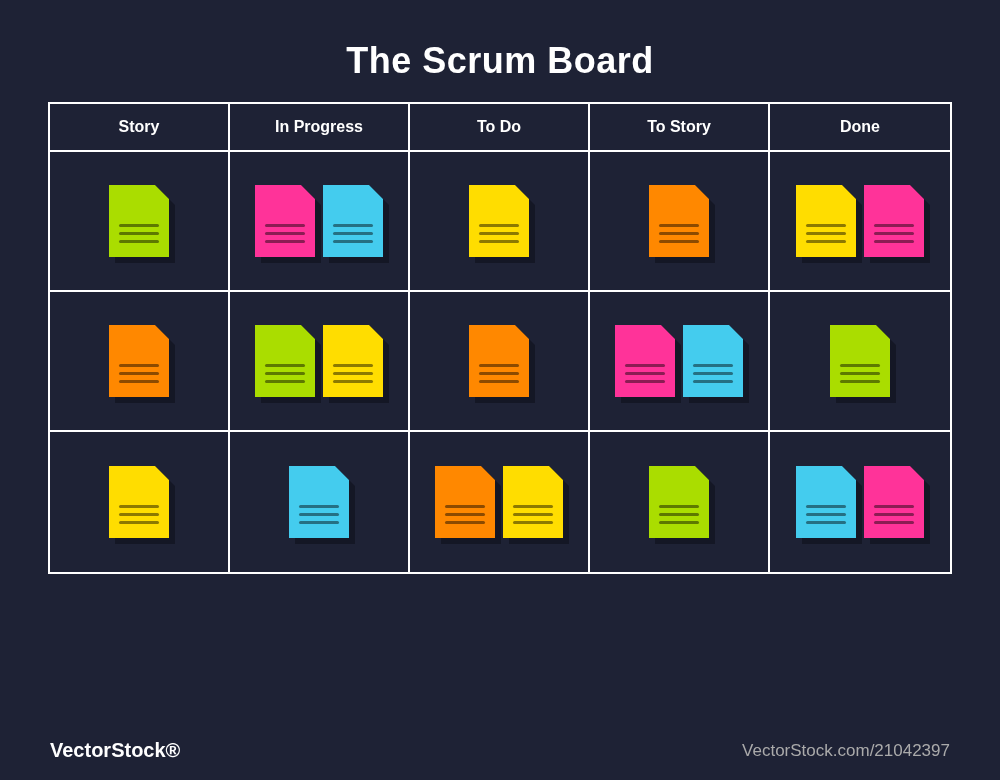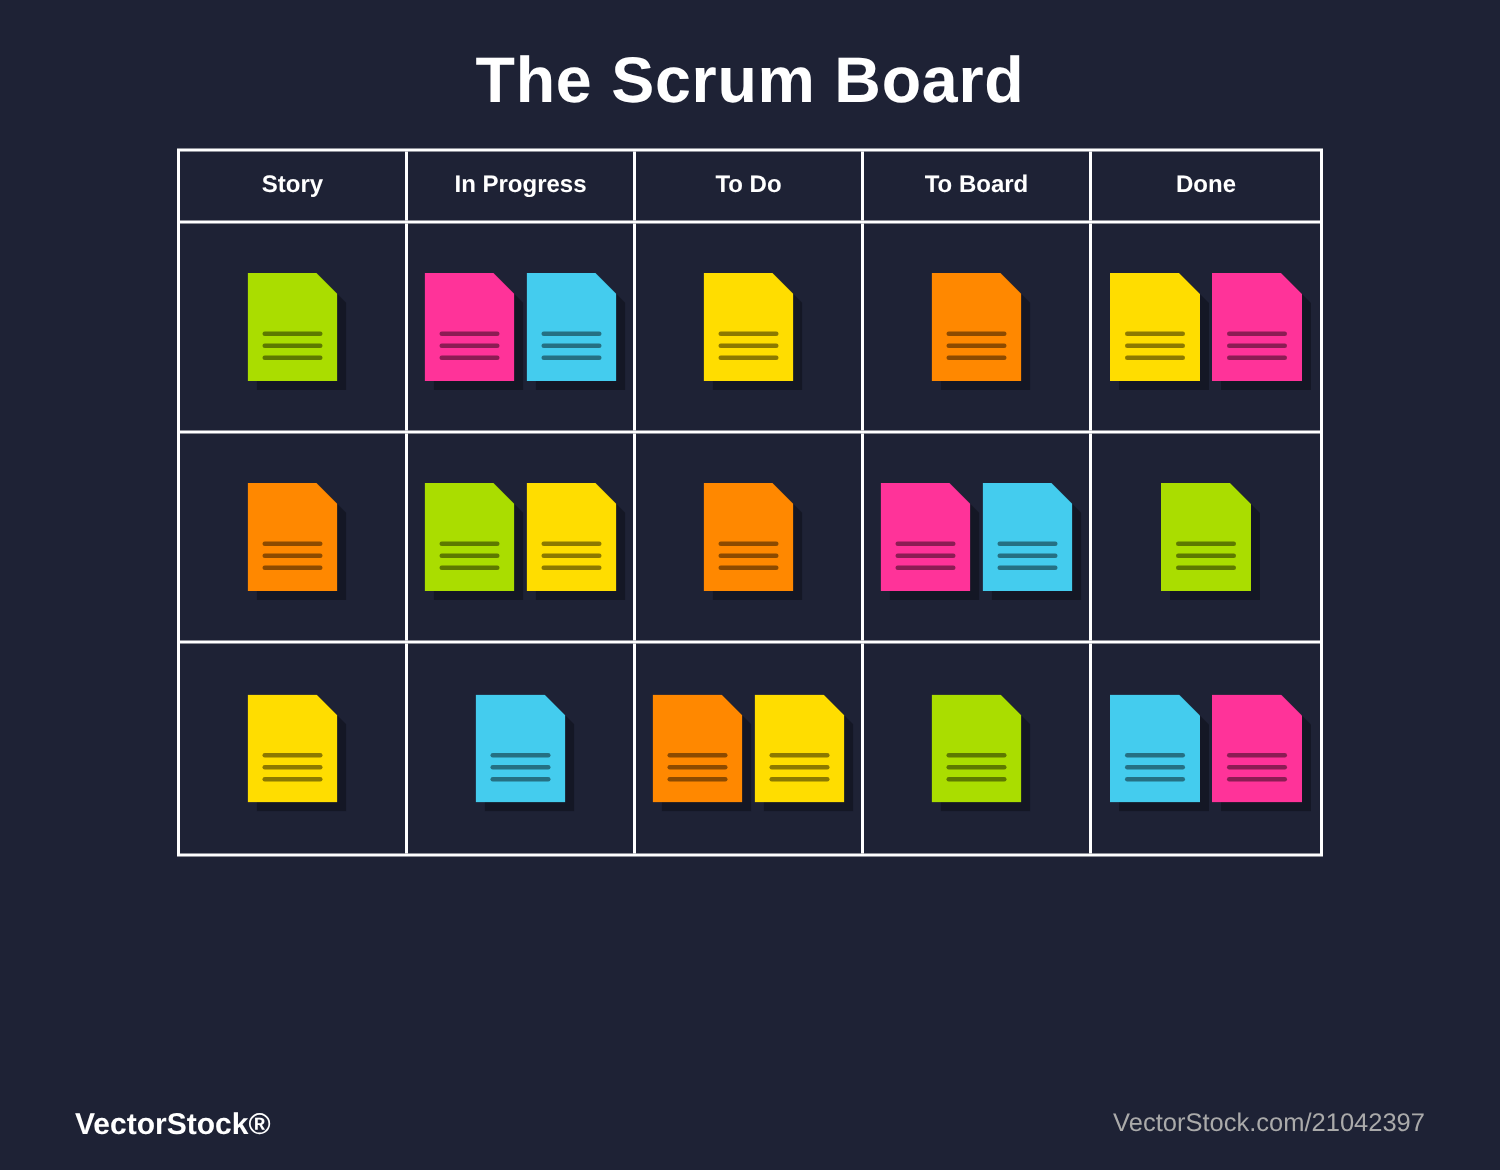--- a/index.html
+++ b/index.html
@@ -11,30 +11,30 @@
       display: flex;
       flex-direction: column;
       align-items: center;
       justify-content: flex-start;
       font-family: 'Arial', sans-serif;
       overflow: hidden;
     }
 
     .title {
       color: #ffffff;
-      font-size: 43px;
+      font-size: 36px;
       font-weight: bold;
-      margin-top: 30px;
+      margin-top: 40px;
       margin-bottom: 20px;
       letter-spacing: 0.5px;
     }
 
     .board {
       border: 2px solid #ffffff;
-      width: 764px;
+      width: 904px;
     }
 
     .board-header {
       display: grid;
       grid-template-columns: repeat(5, 1fr);
       border-bottom: 2px solid #ffffff;
     }
 
     .header-cell {
       color: #ffffff;
@@ -152,21 +152,21 @@
     .pink   { background-color: #ff3399; }
     .cyan   { background-color: #44ccee; }
 
     .footer {
       position: absolute;
       bottom: 18px;
       left: 0; right: 0;
       display: flex;
       justify-content: space-between;
       padding: 0 50px;
-      align-items: flex-start;
+      align-items: center;
     }
 
     .footer-left {
       color: #ffffff;
       font-size: 20px;
       font-weight: bold;
     }
 
     .footer-right {
       color: #aaaaaa;
@@ -176,21 +176,21 @@
 </head>
 <body>
 
 <h1 class="title">The Scrum Board</h1>
 
 <div class="board">
   <div class="board-header" id="board-header">
       <div class="header-cell">Story</div>
       <div class="header-cell">In Progress</div>
       <div class="header-cell">To Do</div>
-      <div class="header-cell">To Board</div>
+      <div class="header-cell">To Story</div>
       <div class="header-cell">Done</div>
     </div>
   <div class="board-body" id="board-body">
       <div class="board-row">
         <div class="board-cell">
           <div class="card">
           <div class="card-body">
             <div class="card-shadow"></div>
             <div class="card-inner">
               <div class="card-main green">

